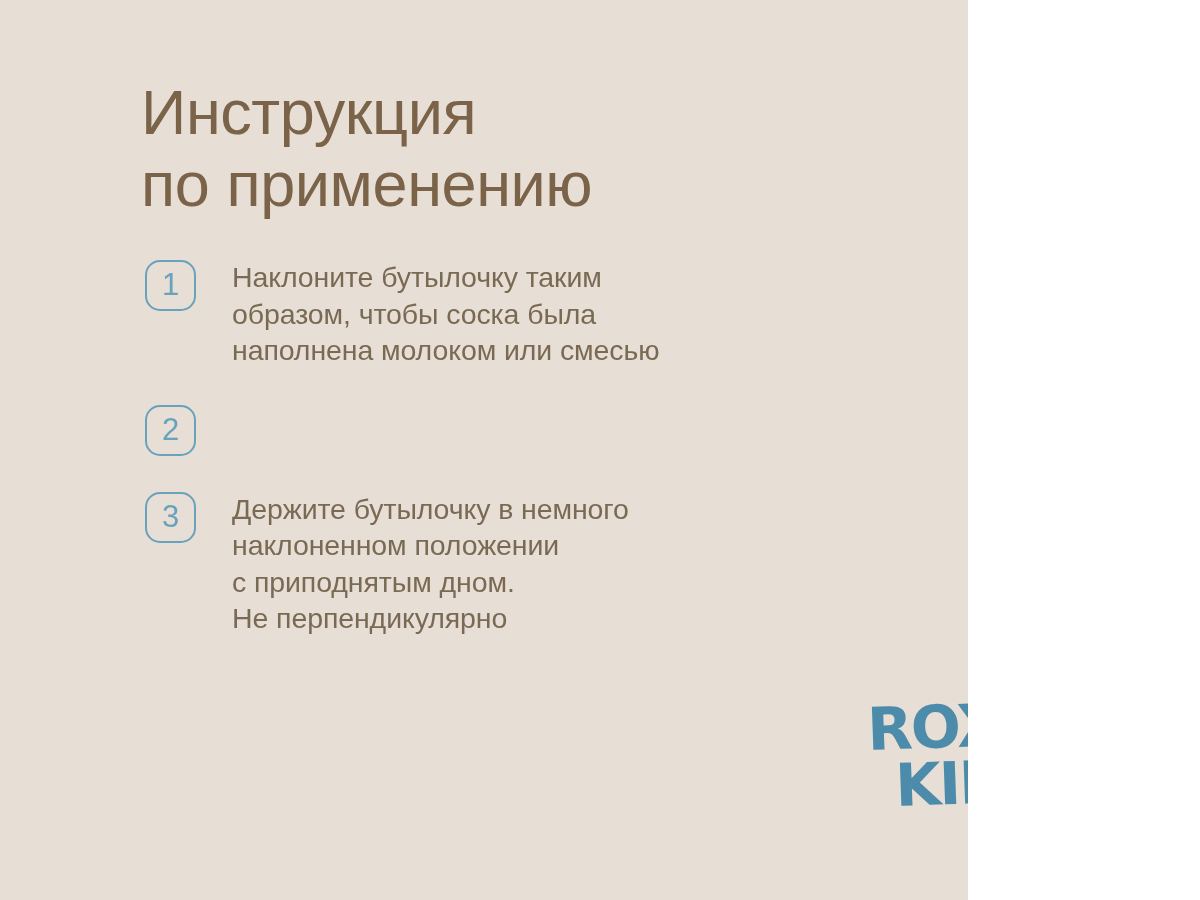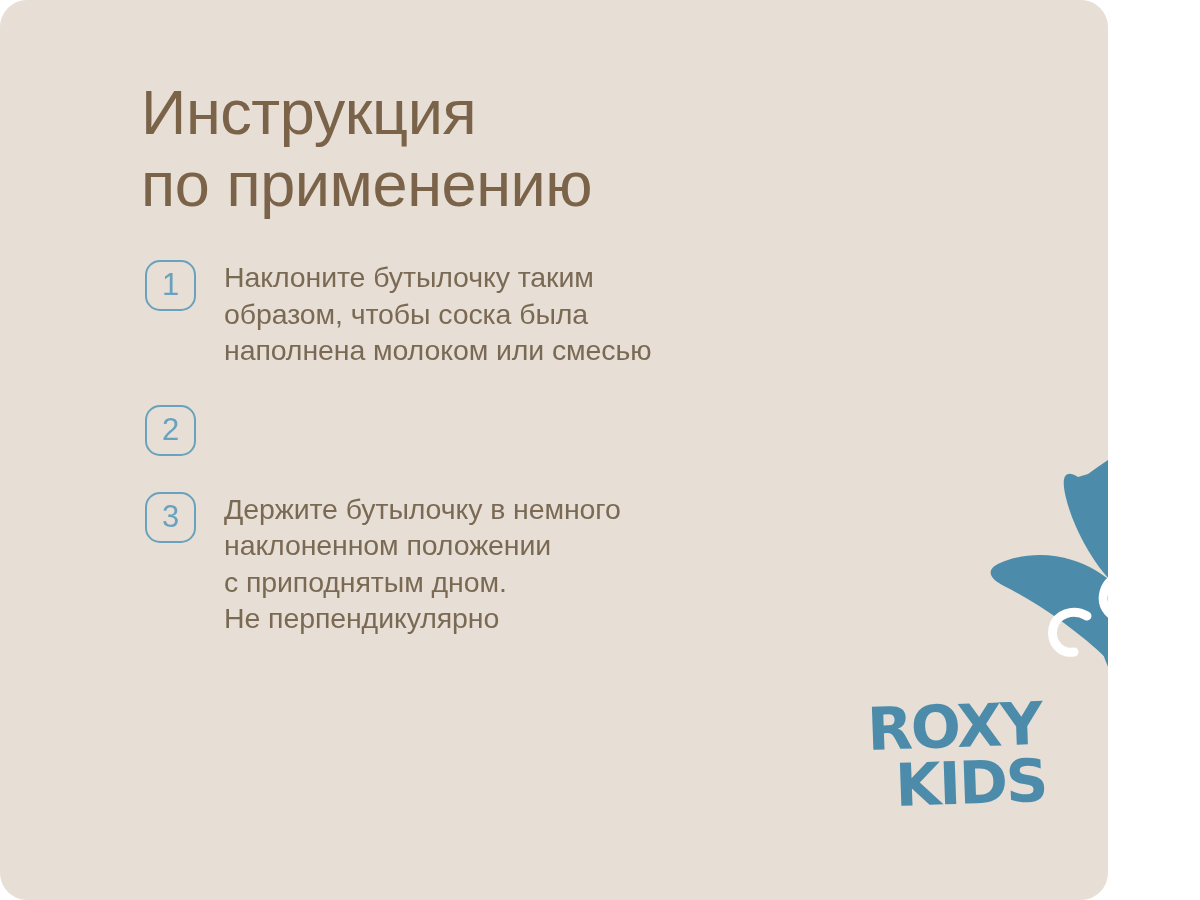--- a/index.html
+++ b/index.html
@@ -3,26 +3,25 @@
 <meta charset="utf-8">
 <title>Instruction Slide</title>
 <style>
   html, body {
     margin: 0;
     padding: 0;
     background: #ffffff;
   }
   .slide {
     position: relative;
-    width: 1108px;
+    width: 968px;
     height: 900px;
     background: #E7DED5;
     overflow: hidden;
     font-family: "Liberation Sans", "DejaVu Sans", sans-serif;
-    border-radius: 27px;
   }
 
   
   .bunny-wrap {
     position: absolute;
     left: 960px;
     top: 430px;
     width: 300px;
     height: 420px;
     pointer-events: none;
@@ -67,21 +66,21 @@
     color: #68A2BC;
     font-size: 31px;
     line-height: 46px;
     text-align: center;
     font-weight: 400;
     margin-top: 2px;
     font-family: "Liberation Sans", "DejaVu Sans", sans-serif;
   }
 
   .step-text {
-    margin-left: 28px;
+    margin-left: 36px;
     color: #7A6A54;
     font-size: 28.5px;
     line-height: 36.5px;
     font-weight: 400;
     letter-spacing: -0.1px;
     white-space: pre-line;
     padding-top: 1px;
   }
 
   

